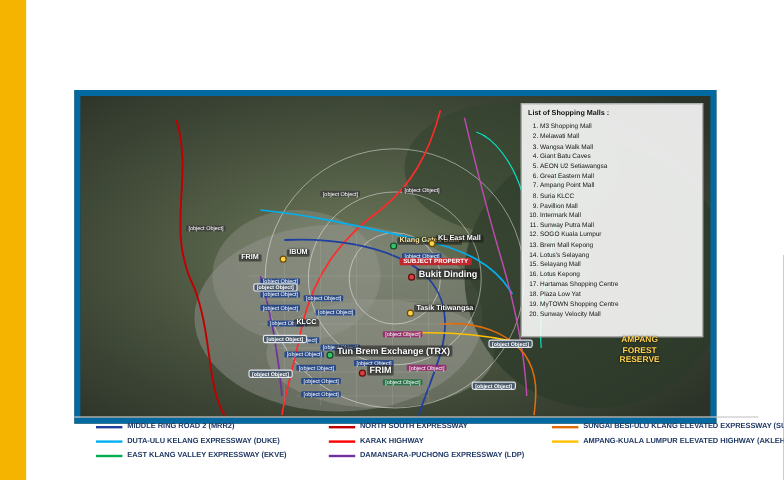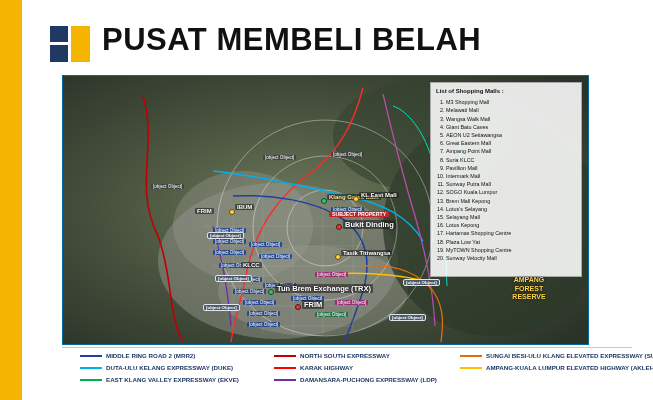--- a/index.html
+++ b/index.html
@@ -32,21 +32,21 @@
   .title{
     position:absolute;left:52px;top:0;
     font-size:31px;font-weight:bold;color:#111111;letter-spacing:.5px;
     white-space:nowrap;
   }
   
   .mapwrap{
     position:absolute;left:40px;top:75px;width:525px;height:268px;
     background:#2f3a33;
     overflow:hidden;
-    border:1px solid #0369a1;
+    border:5px solid #0369a1;
     text-decoration:underline;
   }
   .map-canvas{position:absolute;left:0;top:0;width:100%;height:100%;}
   
   .malls-box{
     position:absolute;right:6px;top:6px;width:152px;height:195px;
     background:rgba(255,255,255,.88);
     border:1px solid #aaa;
     padding:4px 5px;
     box-sizing:border-box;
@@ -105,28 +105,20 @@
     position:absolute;left:40px;top:347px;width:570px;height:1px;background:#c9c9c9;
   }
 </style>
 </head>
 <body>
 
 <div class="left-bar"></div>
 
 <div class="slide">
 
-  <div class="header">
-    <div class="logo">
-      <div class="sq1"></div>
-        <div class="sq2"></div>
-        <div class="sq3"></div>
-    </div>
-    <div class="title">PUSAT MEMBELI BELAH</div>
-  </div>
 
   <div class="mapwrap">
 
     <svg class="map-canvas" viewBox="0 0 525 268" preserveAspectRatio="none">
       <defs>
         <radialGradient id="terr" cx="45%" cy="50%" r="70%">
           <stop offset="0%" stop-color="#6e7a5c"></stop>
           <stop offset="55%" stop-color="#46503c"></stop>
           <stop offset="100%" stop-color="#2b3328"></stop>
         </radialGradient>

